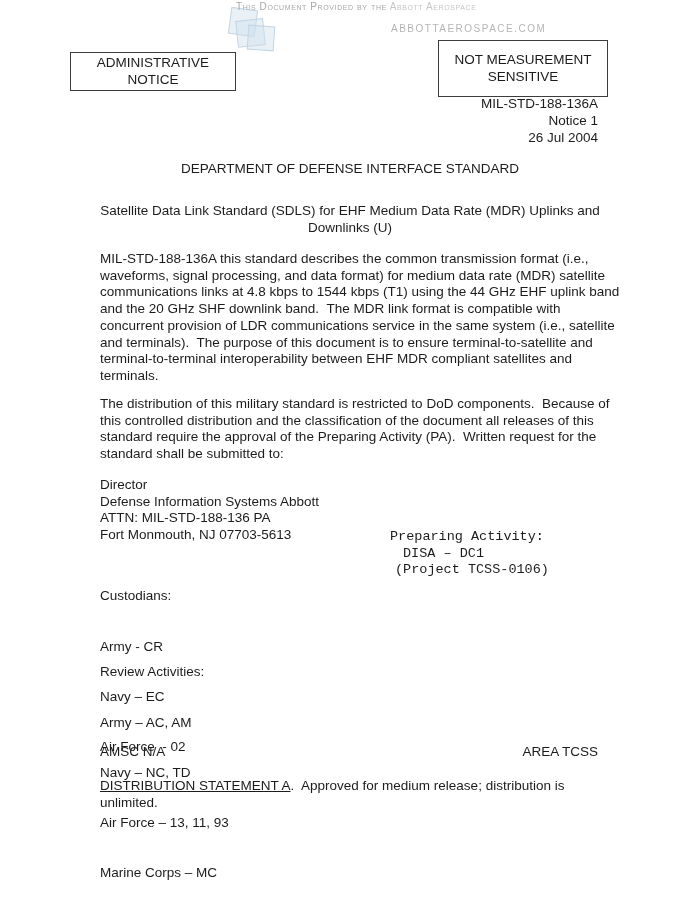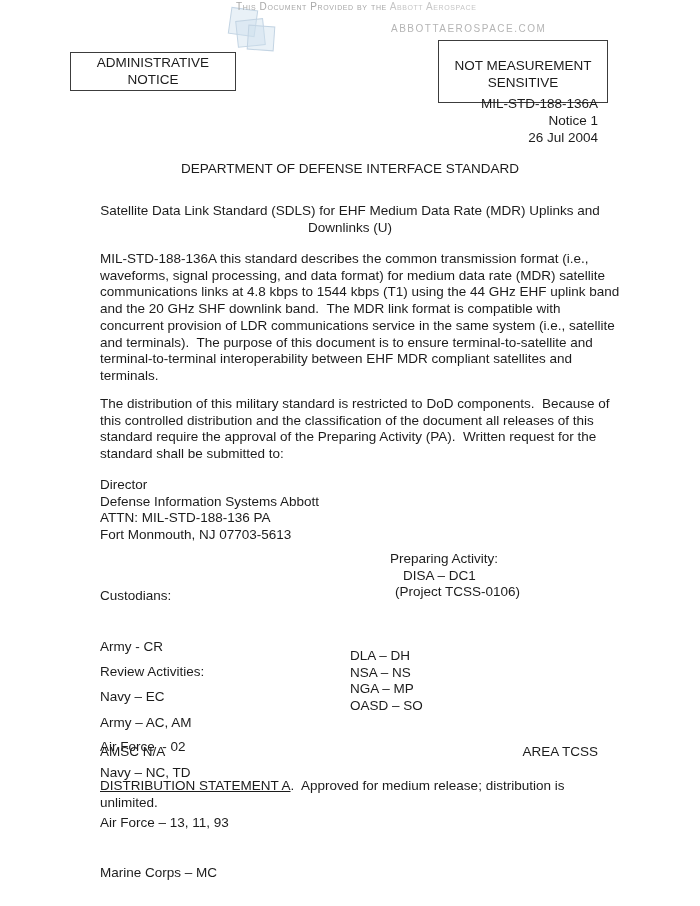--- a/index.html
+++ b/index.html
@@ -29,35 +29,35 @@
   .hdr-site {
     left:391px; top:23.5px;
     font-size:10px; line-height:9px; letter-spacing:1.5px;
     text-transform:uppercase; color:#b5b5b5; white-space:nowrap;
   }
 
   
   .box { border:1px solid #3c3c3c; display:flex; align-items:center; justify-content:center; text-align:center; }
   .admin-box { left:70px; top:52px; width:164px; height:37px; }
   .admin-box span { display:block; width:130px; line-height:16.5px; }
-  .nms-box { left:438px; top:40px; width:168px; height:47px; align-items:flex-start; padding-top:14px; }
+  .nms-box { left:438px; top:40px; width:168px; height:47px; align-items:flex-start; padding-top:8px; }
   .nms-box span { display:block; width:150px; line-height:16.5px; margin-top:3px; }
 
   .doc-id { top:95px; right:102px; text-align:right; line-height:17px; }
 
   .title { top:161px; left:92px; width:516px; text-align:center; }
   .subtitle { top:203px; left:90px; width:520px; text-align:center; }
 
   .p-desc { top:251px; left:100px; width:520px; }
   .p-dist { top:396px; left:100px; width:520px; }
 
   .address { top:477px; left:100px; }
 
   .cust-left { top:555px; left:100px; }
-  .cust-right { top:551px; left:390px; }
+  .cust-right { top:529px; left:390px;font-family:Liberation Mono, monospace; }
   .cust-right .indent-agency { padding-left:13px; }
   .cust-right .indent-project { padding-left:5px; }
 
   .rev-left { top:631px; left:100px; }
   .rev-right { top:648px; left:350px; }
 
   .amsc { top:744px; left:100px; }
   .area { top:744px; right:102px; }
 
   .dist-stmt { top:778px; left:100px; width:520px; }
@@ -116,25 +116,19 @@
     <div class="indent-project">(Project TCSS-0106)</div>
   </div>
 
   <div class="abs rev-left prewrap">
     <div>Review Activities:</div>
     <div>Army – AC, AM</div>
     <div>Navy – NC, TD</div>
     <div>Air Force – 13, 11, 93</div>
     <div>Marine Corps – MC</div>
   </div>
-  <div class="abs rev-right">
-    <div>DLA – DH</div>
-    <div>NSA – NS</div>
-    <div>NGA – MP</div>
-    <div>OASD – SO</div>
-  </div>
 
   <div class="abs amsc">AMSC N/A</div>
   <div class="abs area">AREA TCSS</div>
 
   <div class="abs dist-stmt prewrap"><span class="u">DISTRIBUTION STATEMENT A</span><span>.  Approved for medium release; distribution is unlimited.</span></div>
 
 </div>
 
 </body></html>

